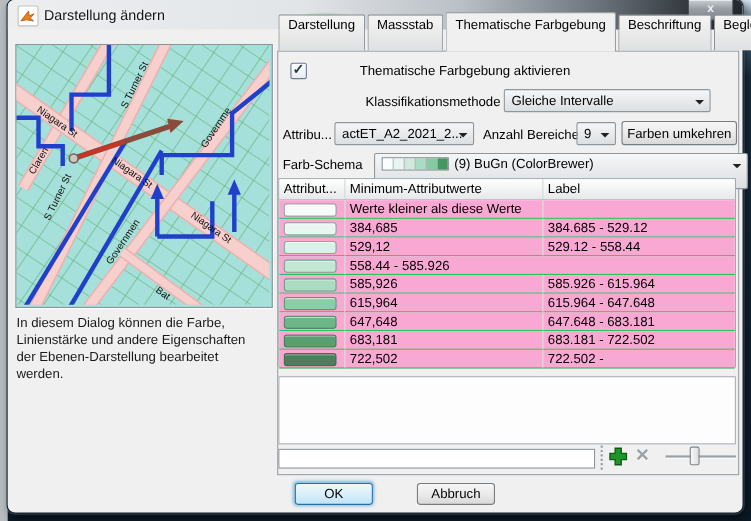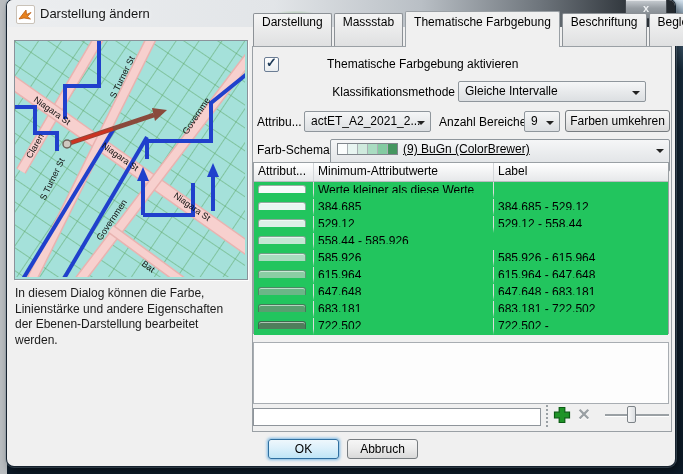--- a/index.html
+++ b/index.html
@@ -59,22 +59,22 @@
     border:1px solid #80868c;font-size:0;line-height:0;}
   .scheme-strip i{display:inline-block;width:9px;height:10px;border-right:1px solid #aab0b5;}
   .scheme-strip i:last-child{border-right:none;}
   
   .grid-table{position:absolute;left:0px;top:115px;width:416px;height:172px;
     border:1px solid #9aa0a4;background:#fff;box-sizing:border-box;font-size:12px;}
   .trow{display:flex;height:17px;line-height:16px;}
   .thead{display:flex;height:18px;line-height:17px;
     background:linear-gradient(#ffffff,#f0f1f2 60%,#e6e8ea);border-bottom:1px solid #b9bdc1;}
   .thead .c{border-right:1px solid #d4d7da;padding:0 4px;box-sizing:border-box;white-space:nowrap;overflow:hidden;}
-  .trow .c{border-right:1px solid #dcdcdc;border-bottom:6px solid #22c55e;
-    padding:0 4px;box-sizing:border-box;background:#22c55e;white-space:nowrap;overflow:hidden;}
+  .trow .c{border-right:1px solid #dcdcdc;border-bottom:1px solid #22c55e;
+    padding:0 4px;box-sizing:border-box;background:#f9a8d4;white-space:nowrap;overflow:hidden;}
   .c1{width:60px;flex:none;}
   .c2{width:180px;flex:none;}
   .c3{flex:1;border-right:none !important;}
   .swatch{width:46px;height:10px;margin-top:3px;border-radius:3px;
     border:1px solid rgba(40,80,60,.45);
     box-shadow:inset 0 1px 0 rgba(255,255,255,.55);}
   .empty-panel{position:absolute;left:0;top:295px;width:416px;height:62px;
     background:#fdfdfd;border:1px solid #a8adb2;box-sizing:border-box;}
   .text-input{position:absolute;left:0;top:361px;width:288px;height:18px;box-sizing:border-box;
     background:#fff;border:1px solid #8f959b;}
@@ -191,21 +191,21 @@
       <span class="arrow"></span>
     </div>
     <div class="lbl" style="left:186px;top:68px;">Anzahl Bereiche:</div>
     <div class="combo" style="left:271px;top:64px;width:36px;">
       <span>9</span>
       <span class="arrow"></span>
     </div>
     <div class="btn" style="left:312px;top:63px;width:105px;height:22px;line-height:20px;">Farben umkehren</div>
 
     <div class="lbl" style="left:4px;top:96px;">Farb-Schema</div>
-    <div class="combo" style="left:77px;top:92px;width:340px;height:33px;text-decoration:underline;">
+    <div class="combo" style="left:87px;top:92px;width:340px;height:33px;">
       <span class="scheme-strip"><i style="background: rgb(251, 253, 253);"></i><i style="background: rgb(232, 245, 241);"></i><i style="background: rgb(207, 234, 221);"></i><i style="background: rgb(169, 220, 193);"></i><i style="background: rgb(131, 203, 161);"></i><i style="background: rgb(69, 150, 96);"></i></span><span>(9) BuGn (ColorBrewer)</span>
       <span class="arrow"></span>
     </div>
 
     <div class="grid-table">
       <div class="thead">
         <div class="c c1">Attribut...</div>
         <div class="c c2">Minimum-Attributwerte</div>
         <div class="c c3">Label</div>
       </div>
@@ -284,15 +284,15 @@
     </div>
     <div class="tool-icon x-glyph" style="left:322px;">
       <span>✕</span>
     </div>
     <div class="slider">
       <div class="slider-thumb" style="left: 34%;"></div>
     </div>
   </div>
 
   <div class="btn btn-ok" style="line-height:18px;">OK</div>
-  <div class="btn btn-cancel" style="line-height:18px;">Abbruch</div>
+  <div class="btn btn-cancel" style="line-height:18px;margin-left:32px;">Abbruch</div>
 
 </div>
 
 </body></html>

